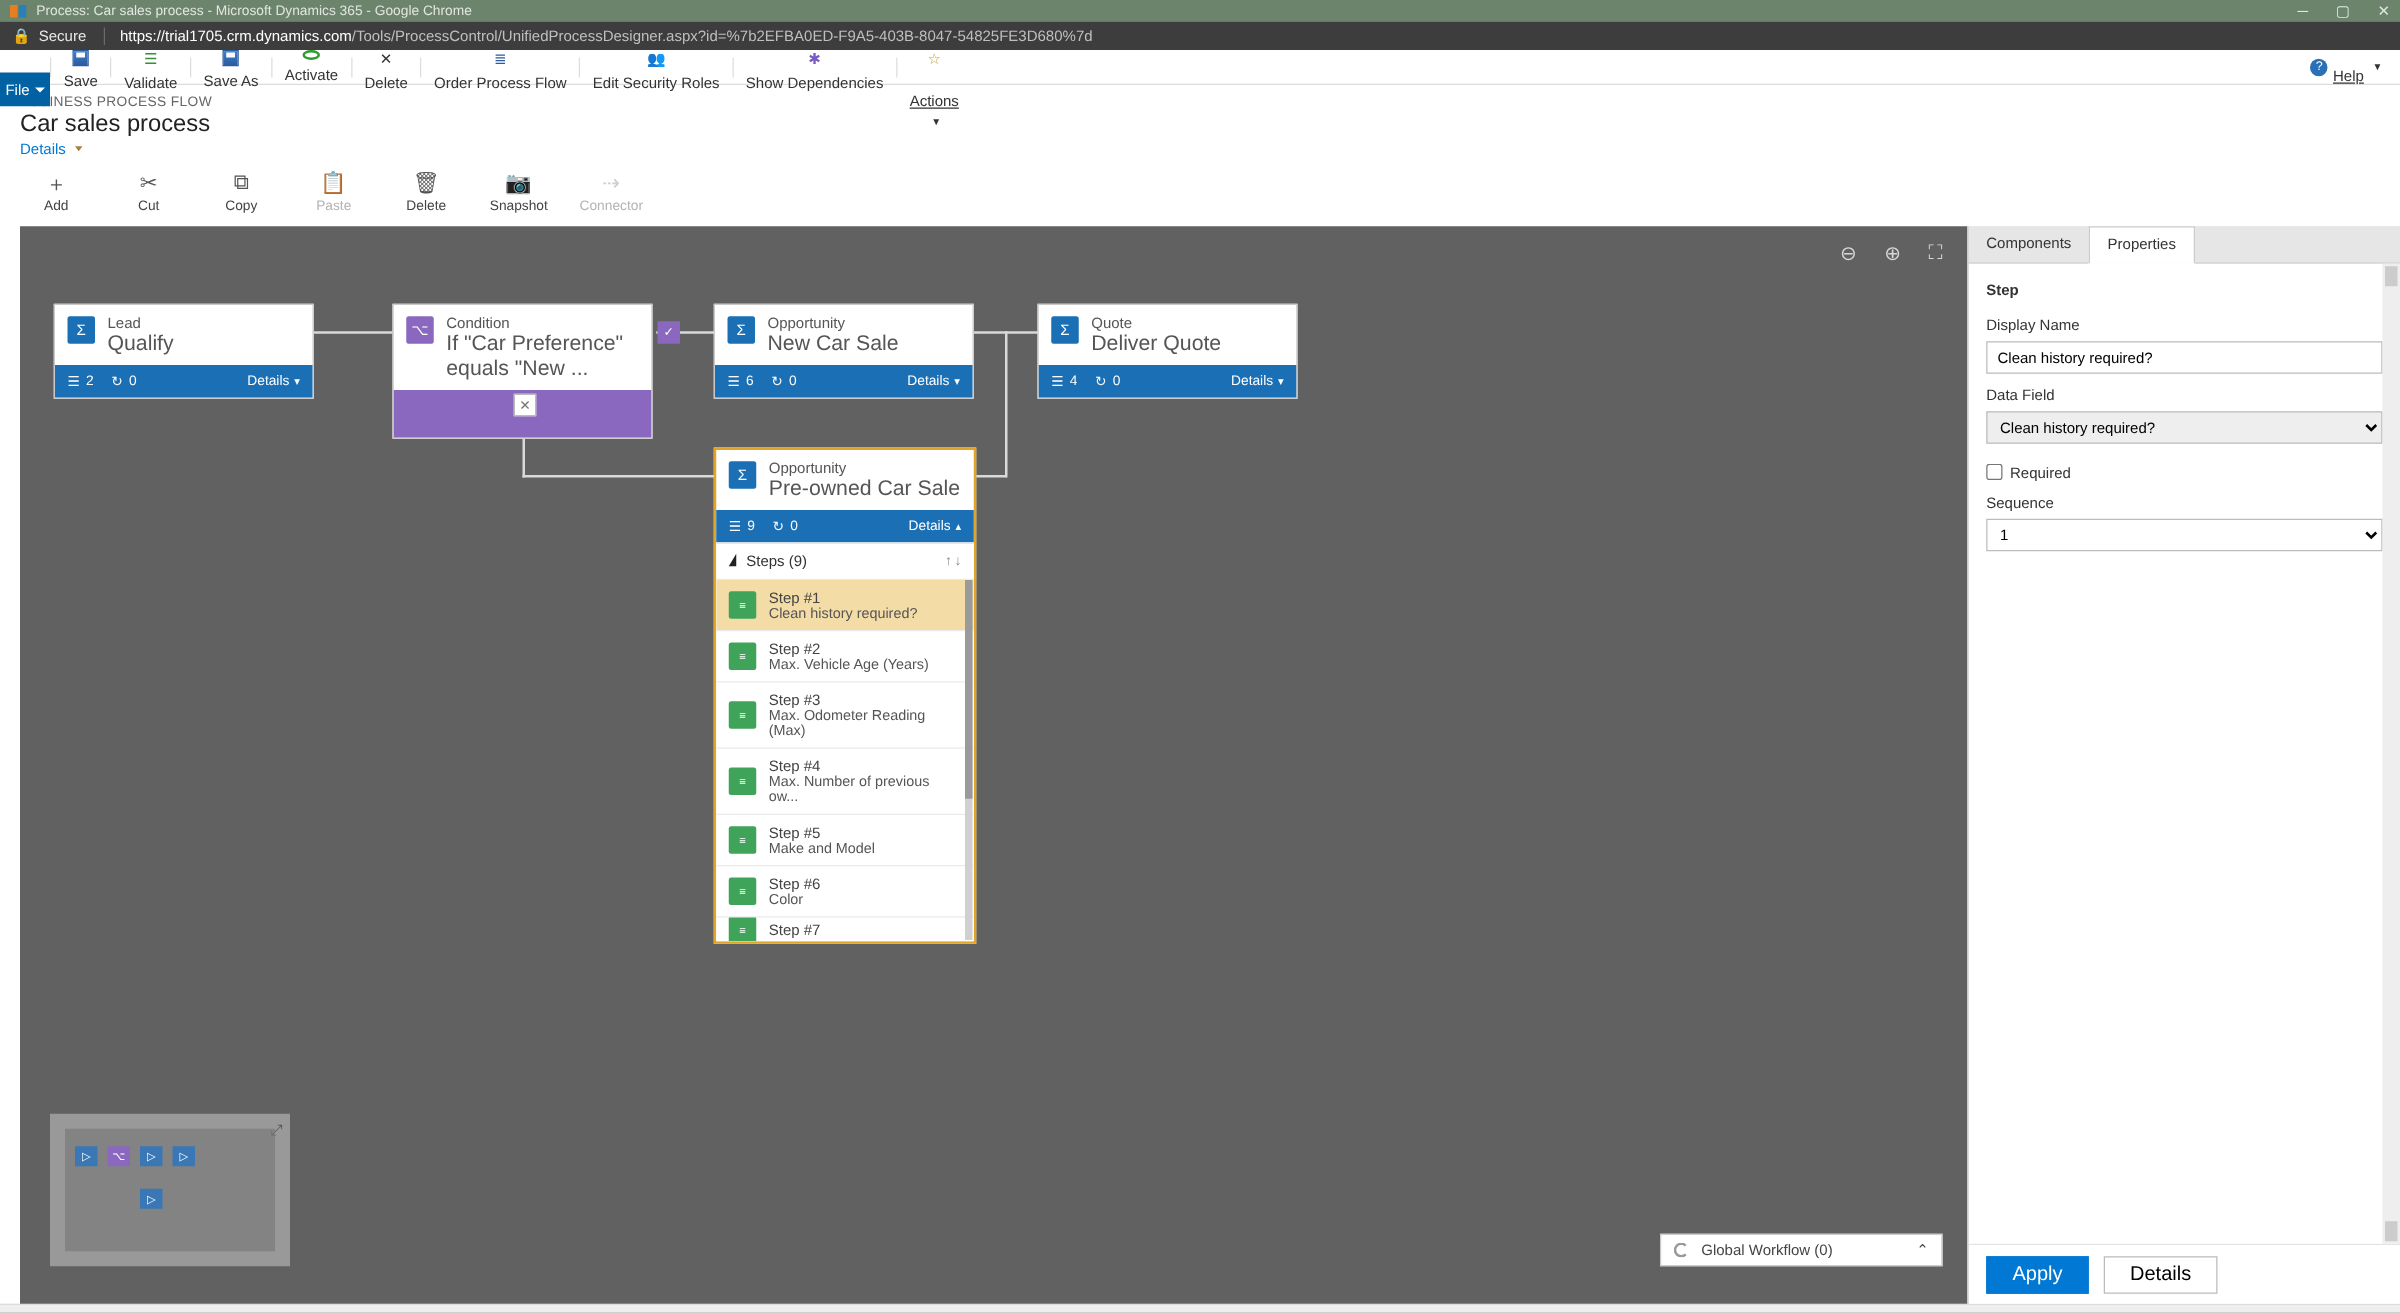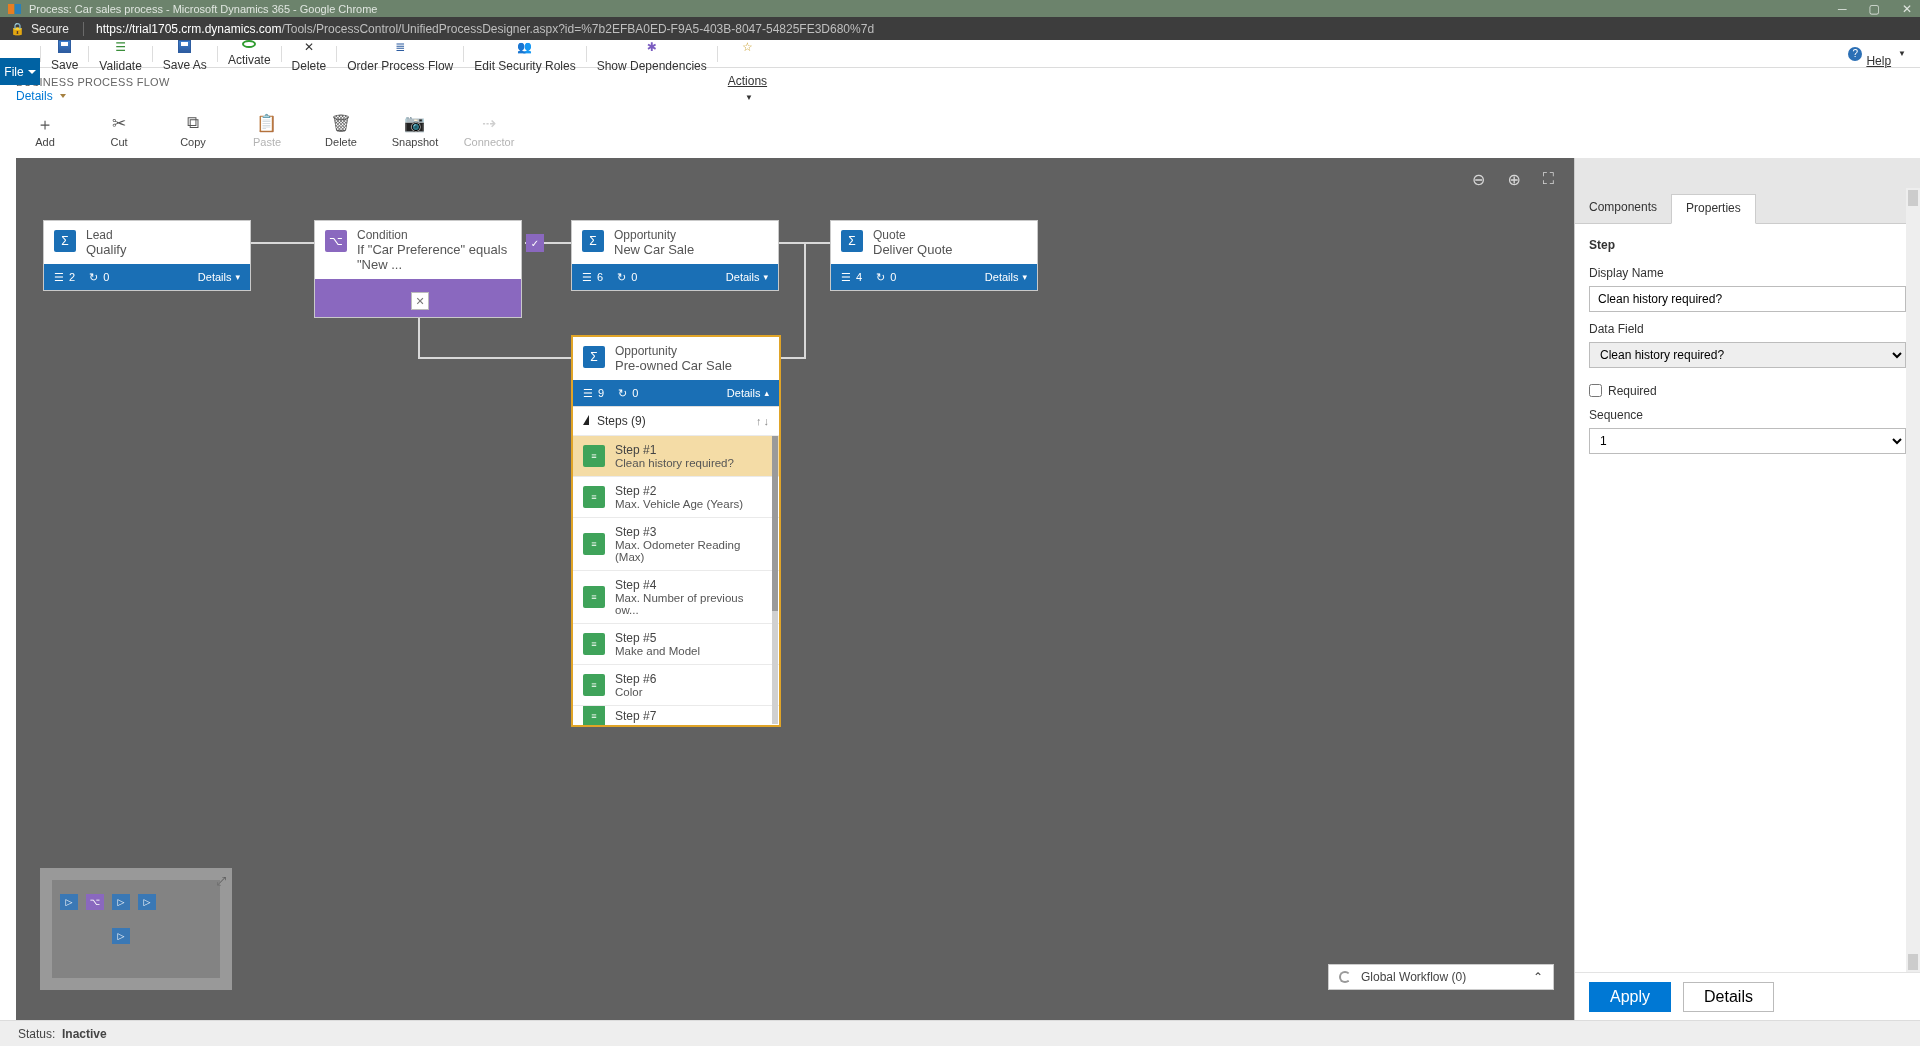--- a/index.html
+++ b/index.html
@@ -50,21 +50,21 @@
 
 .cvtools { position:absolute; top:12px; right:20px; display:flex; gap:22px; color:#d6d6d6; font-size:16px;}
 .cvtools span{cursor:pointer;}
 
 
 .node { position:absolute; width:208px; background:#fff; border:1px solid #c9c9c9; }
 .nhead { display:flex; align-items:flex-start; padding:7px 10px; gap:10px; }
 .nicn { width:22px; height:22px; background:#1a6fb5; border-radius:2px; display:flex; align-items:center; justify-content:center; color:#fff; font-size:12px; flex-shrink:0; margin-top:2px;}
 .nicn.cond { background:#8a68bf; }
 .ntxt .ent { font-size:12px; color:#555;}
-.ntxt .stage { font-size:13px; color:#555;}
+.ntxt .stage { font-size:17px; color:#555;}
 .nbar { height:26px; background:#1a6fb5; color:#fff; display:flex; align-items:center; padding:0 10px; font-size:11px; justify-content:space-between;}
 .nbar.purple{background:#8a68bf;}
 .nbar .left { display:flex; gap:14px; align-items:center;}
 .nbar .dbtn { display:flex; align-items:center; gap:4px; cursor:pointer;}
 .nbar .chev{font-size:9px;}
 .ng{display:flex;align-items:center;gap:5px;}
 
 
 .node.cond .nhead{min-height:41px;}
 .node.cond .nbar{height:38px; justify-content:center;}
@@ -98,21 +98,21 @@
 .minimap .mminner{position:absolute;inset:12px;background:rgba(120,120,120,0.65);}
 .minimap .mmfit{position:absolute;top:6px;right:6px;color:#555;font-size:12px;}
 .mmnode{position:absolute;width:18px;height:16px;background:#3a78b5;display:flex;align-items:center;justify-content:center;color:#fff;font-size:9px;}
 .mmnode.c{background:#8a68bf;}
 
 
 .gwf{position:absolute; right:20px; bottom:30px; width:226px; height:26px; background:#fff; border:1px solid #ccc; display:flex; align-items:center; padding:0 10px; font-size:12px; color:#444; justify-content:space-between;}
 .gwf .spin{width:12px;height:12px;border:2px solid #999;border-right-color:transparent;border-radius:50%;}
 
 
-.rtabs{display:flex;height:30px;background:#e6e6e6;border-bottom:1px solid #ccc;margin-top:36px;}
+.rtabs{display:flex;height:30px;background:#e6e6e6;border-bottom:1px solid #ccc;}
 .rtab{padding:6px 14px;font-size:12px;color:#333;cursor:pointer;}
 .rtab.active{background:#fff;border:1px solid #ccc;border-bottom:1px solid #fff;margin-bottom:-1px;}
 .rbody{flex:1;background:#fff;padding:14px 14px;overflow:auto;font-size:12px;color:#333;position:relative;}
 .rbody::-webkit-scrollbar{width:10px;}
 .rsec{font-weight:600;margin-bottom:14px;}
 .rlbl{margin:10px 0 6px 0; color:#333;}
 .rinput{width:100%;height:26px;border:1px solid #bcbcbc;padding:0 8px;font-size:12px;}
 .rselect{width:100%;height:26px;border:1px solid #bcbcbc;background:#eee;padding:0 6px;font-size:12px;}
 .rchk{display:flex;align-items:flex-start;gap:6px;margin-top:16px;}
 .rscroll-outer{position:absolute; right:0; top:30px; bottom:48px; width:14px; background:#eee;}
@@ -212,20 +212,21 @@
     </div>
   <div class="help">
       <span class="hicn">?</span>
       <span class="under">Help</span>
       <span style="font-size:8px;margin-left:3px;">▼</span>
     </div>
 </div>
 
 <div class="pghdr">
   <div class="bpf">BUSINESS PROCESS FLOW</div>
+  <div class="title">Car sales process</div>
   <div class="details">
       <span>Details</span>
     </div>
 </div>
 
 <div class="iconrow">
   <div class="tbitm">
       <span class="ic">＋</span>
       <span>Add</span>
     </div>

